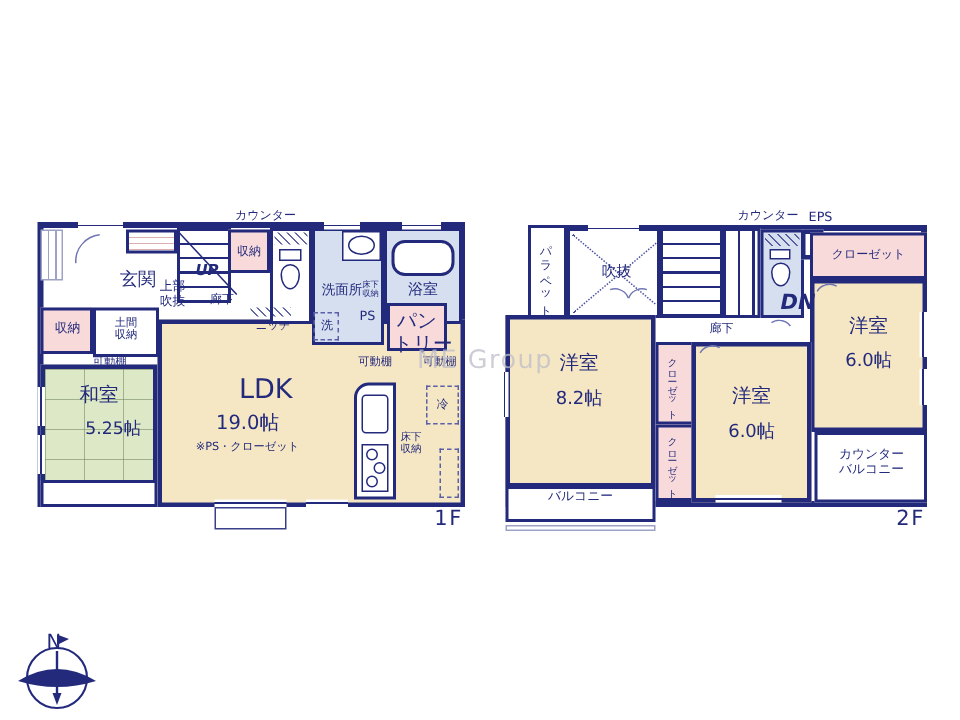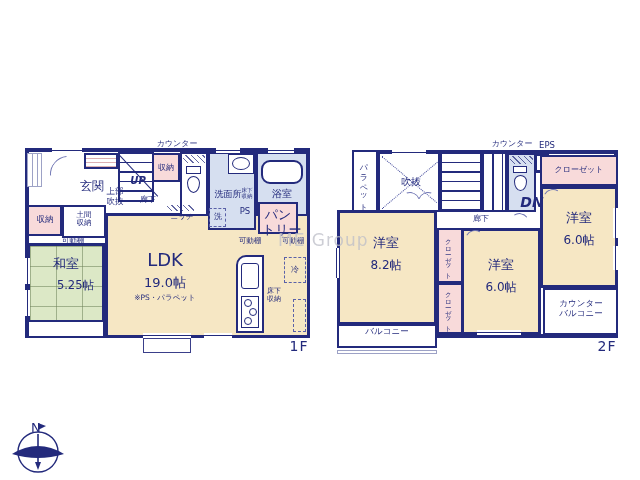--- a/index.html
+++ b/index.html
@@ -118,23 +118,23 @@
   <div class="t" style="left:32px;top:215px;width:26px;font-size:8.5px;">収納</div>
   <div class="t" style="left:70px;top:211px;width:28px;font-size:7.5px;text-align:center;">
       <span>土間</span>
       <span>収納</span>
     </div>
   <div class="t" style="left:58px;top:237px;width:30px;font-size:7.5px;">可動棚</div>
   <div class="t" style="left:235px;top:237px;width:30px;font-size:7.5px;">可動棚</div>
   <div class="t" style="left:278px;top:237px;width:30px;font-size:7.5px;">可動棚</div>
   <div class="t" style="left:42px;top:257px;width:48px;font-size:13px;">和室</div>
   <div class="t" style="left:38px;top:279px;width:56px;font-size:11.5px;text-align:right;">5.25帖</div>
-  <div class="t" style="left:135px;top:250px;width:60px;font-size:18px;">LDK</div>
+  <div class="t" style="left:135px;top:250px;width:60px;font-size:18px;text-align:right;">LDK</div>
   <div class="t" style="left:135px;top:276px;width:60px;font-size:13px;">19.0帖</div>
-  <div class="t" style="left:118px;top:294px;width:94px;font-size:7.5px;">※PS・パラペット</div>
+  <div class="t" style="left:118px;top:294px;width:94px;font-size:7.5px;">※PS・クローゼット</div>
   <div class="t" style="left:286px;top:266px;width:18px;font-size:8px;">冷</div>
   <div class="t" style="left:262px;top:288px;width:24px;font-size:7px;">
       <span>床下</span>
       <span>収納</span>
     </div>
   <div class="t" style="left:285px;top:339px;width:28px;font-size:14px;letter-spacing:1px;">1F</div>
 
   <div class="r b4" style="left:378px;top:150px;width:240px;height:188px;background:#fff;"></div>
   <div class="r b4" style="left:337px;top:210px;width:44px;height:128px;background:#fff;"></div>
 

